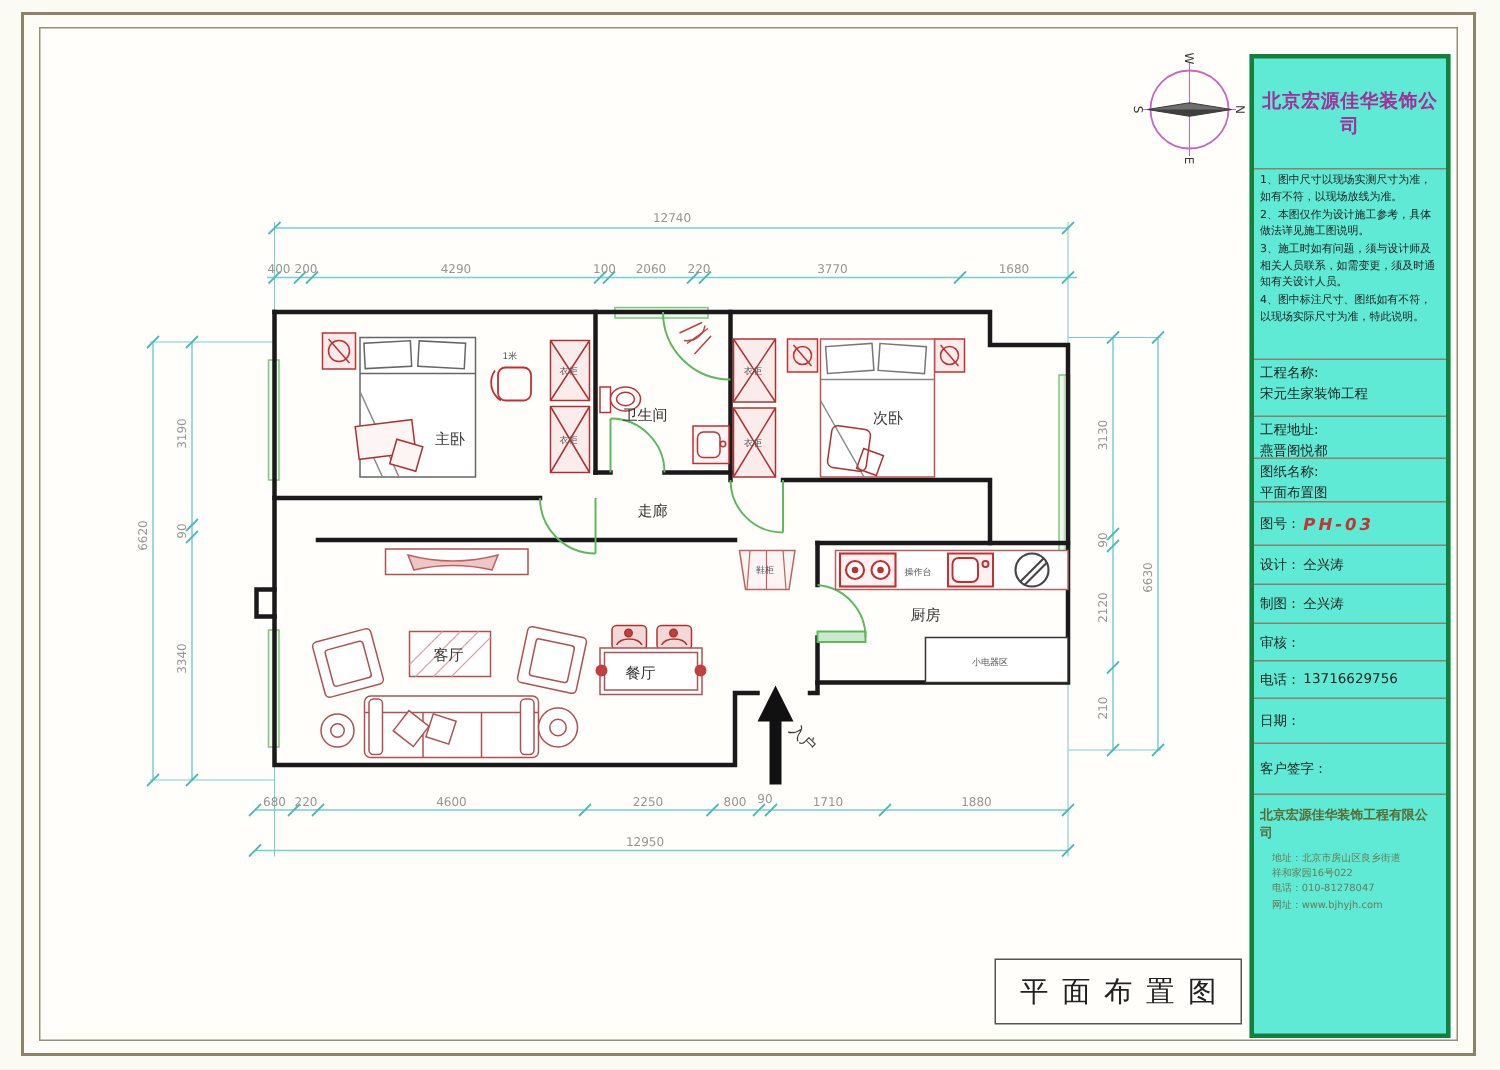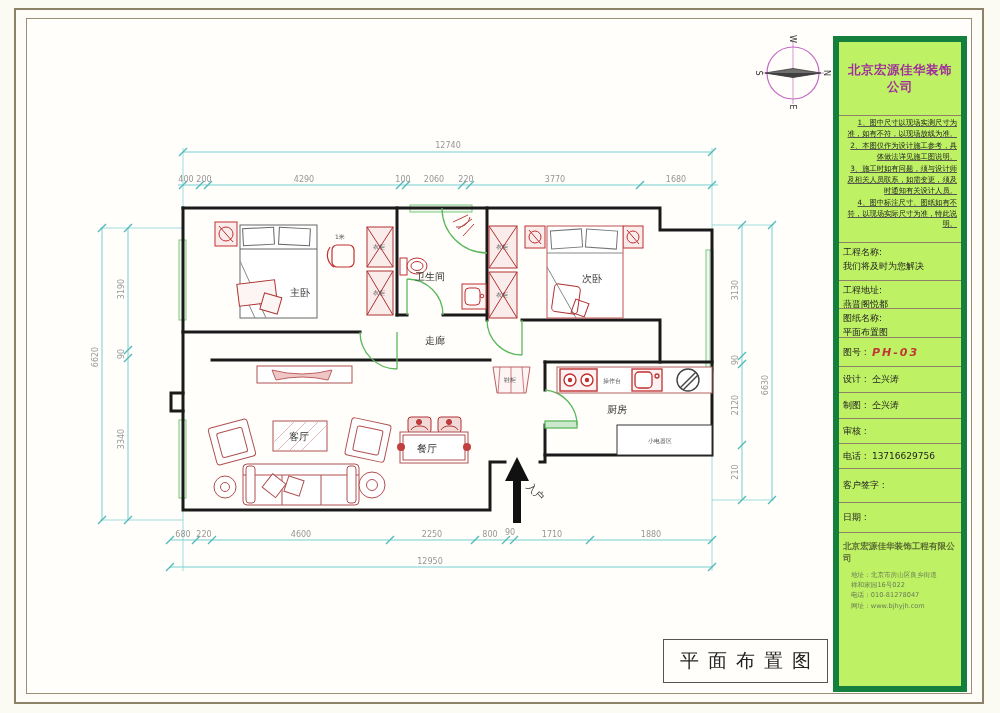--- a/index.html
+++ b/index.html
@@ -4,27 +4,27 @@
 <style>
   html,body{margin:0;padding:0;background:#e8e6de;}
   #sheet{position:relative;width:1000px;height:713px;background:#fbfaf3;overflow:hidden;
          font-family:"DejaVu Sans",sans-serif;}
   .border-outer{position:absolute;left:14px;top:8px;width:966px;height:692px;
                 border:2px solid #8d8268;background:#fdfcf6;}
   .border-inner{position:absolute;left:26px;top:18px;width:944px;height:674px;
                 border:1px solid #9a8f74;background:#fffefb;}
   
   #titleblock{position:absolute;left:833px;top:36px;width:134px;height:656px;
-              border:6px solid #15803d;display:flex;flex-direction:column;box-sizing:border-box;
-              background:#bef264;}
+              border:3px solid #15803d;display:flex;flex-direction:column;box-sizing:border-box;
+              background:#5eead4;}
   #titleblock .sec{border-bottom:1px solid #8d8268;box-sizing:border-box;padding:2px 4px;overflow:hidden;}
   .tb-company{height:74px;display:flex;align-items:center;justify-content:center;}
   .tb-company span{color:#a0309a;font-weight:bold;font-size:12.5px;letter-spacing:0.5px;text-align:center;}
   .tb-notes{height:127px;font-size:7.3px;line-height:1.5;color:#222;}
-  .tb-notes div{text-decoration:underline;text-decoration-color:#555;margin-bottom:1px;text-align:right;}
+  .tb-notes div{text-decoration-color:#555;margin-bottom:1px;}
   .tb-service{height:70px;font-size:7.3px;line-height:1.5;color:#222;
               text-decoration:underline;text-decoration-color:#555;}
   .tb-field2{font-size:9px;color:#222;line-height:1.6;}
   .tb-row{font-size:9px;color:#222;display:flex;align-items:center;gap:5px;}
   .tb-no-val{color:#c03535;font-weight:bold;font-size:11px;letter-spacing:2px;font-style:italic;}
   .tb-footer{height:95px;border-bottom:none !important;padding-top:8px !important;}
   .tb-footer .co{font-size:8.6px;font-weight:bold;color:#5a6b34;margin-bottom:5px;}
   .tb-footer .ln{font-size:6.6px;color:#6a7a58;margin-left:8px;line-height:1.55;}
   
   #plan-title-box{position:absolute;left:663px;top:639px;width:163px;height:42px;
@@ -380,21 +380,21 @@
       <span>北京宏源佳华装饰公司</span>
     </div>
     <div class="sec tb-notes">
       <div>1、图中尺寸以现场实测尺寸为准，如有不符，以现场放线为准。</div>
       <div>2、本图仅作为设计施工参考，具体做法详见施工图说明。</div>
       <div>3、施工时如有问题，须与设计师及相关人员联系，如需变更，须及时通知有关设计人员。</div>
       <div>4、图中标注尺寸、图纸如有不符，以现场实际尺寸为准，特此说明。</div>
     </div>
     <div class="sec tb-field2" style="height:38px">
       <div>工程名称:</div>
-      <div>我们将及时为您解决</div>
+      <div>宋元生家装饰工程</div>
     </div>
     <div class="sec tb-field2" style="height:28px">
       <div>工程地址:</div>
       <div>燕晋阁悦都</div>
     </div>
     <div class="sec tb-field2" style="height:29px">
       <div>图纸名称:</div>
       <div>平面布置图</div>
     </div>
     <div class="sec tb-row" style="height:29px">
@@ -410,25 +410,25 @@
       <span>仝兴涛</span>
     </div>
     <div class="sec tb-row" style="height:25px">
       <span>审核 :</span>
       <span></span>
     </div>
     <div class="sec tb-row" style="height:25px">
       <span>电话 :</span>
       <span>13716629756</span>
     </div>
+    <div class="sec tb-row" style="height:30px">
+      <span>日期 :</span>
+    </div>
     <div class="sec tb-row" style="height:34px">
       <span>客户签字 :</span>
-    </div>
-    <div class="sec tb-row" style="height:30px">
-      <span>日期 :</span>
     </div>
     <div class="sec tb-footer">
       <div class="co">北京宏源佳华装饰工程有限公司</div>
       <div class="ln">地址：北京市房山区良乡街道</div>
       <div class="ln">祥和家园16号022</div>
       <div class="ln">电话：010-81278047</div>
       <div class="ln">网址：www.bjhyjh.com</div>
     </div>
   </div>
 

